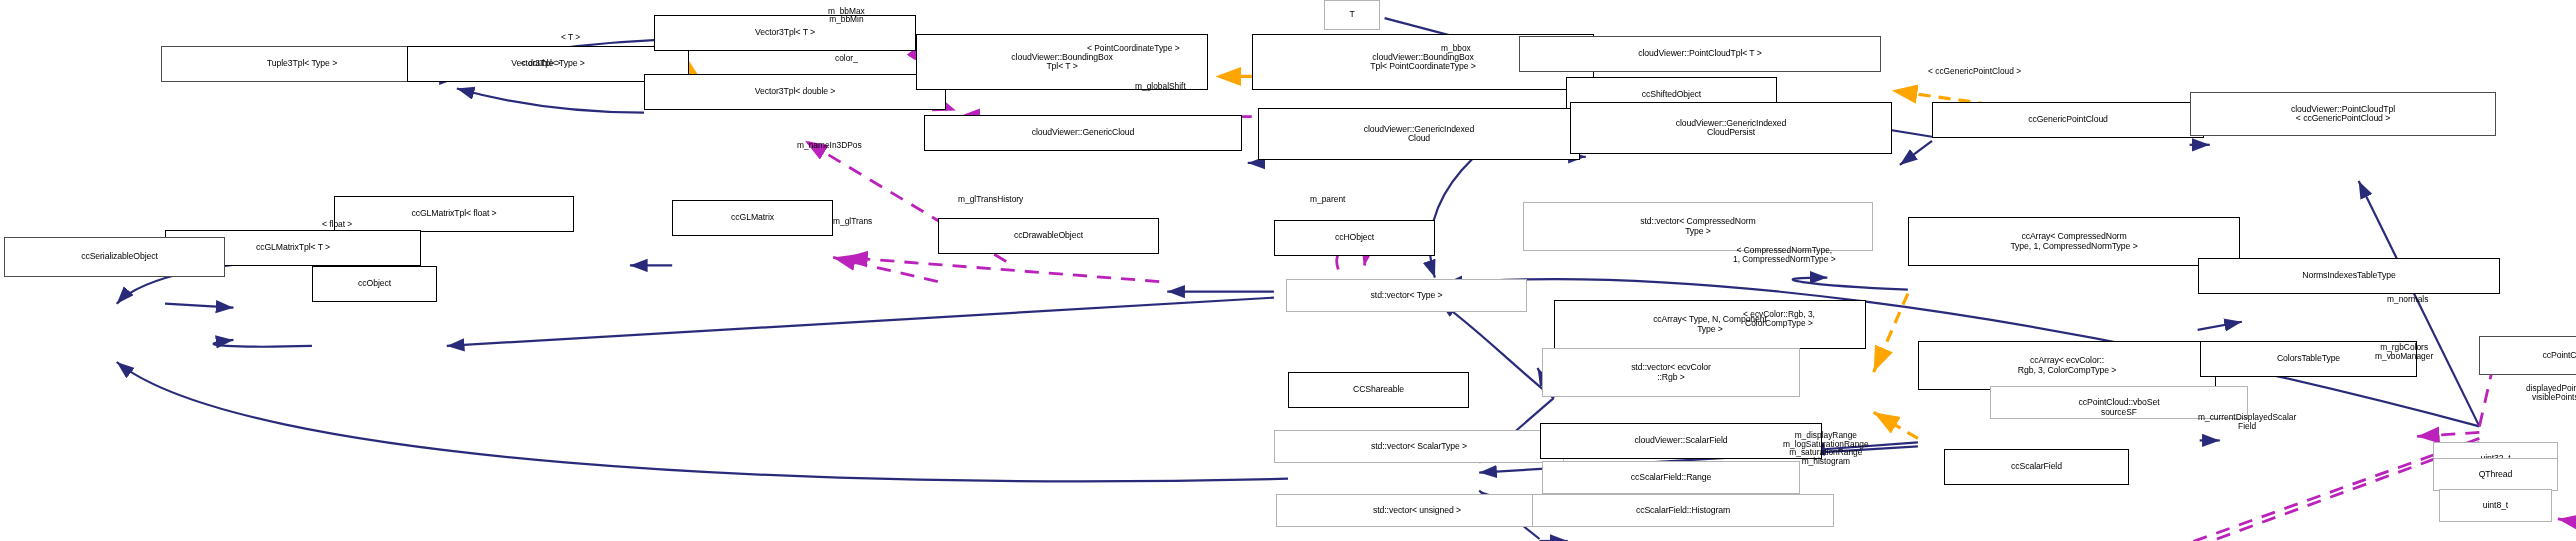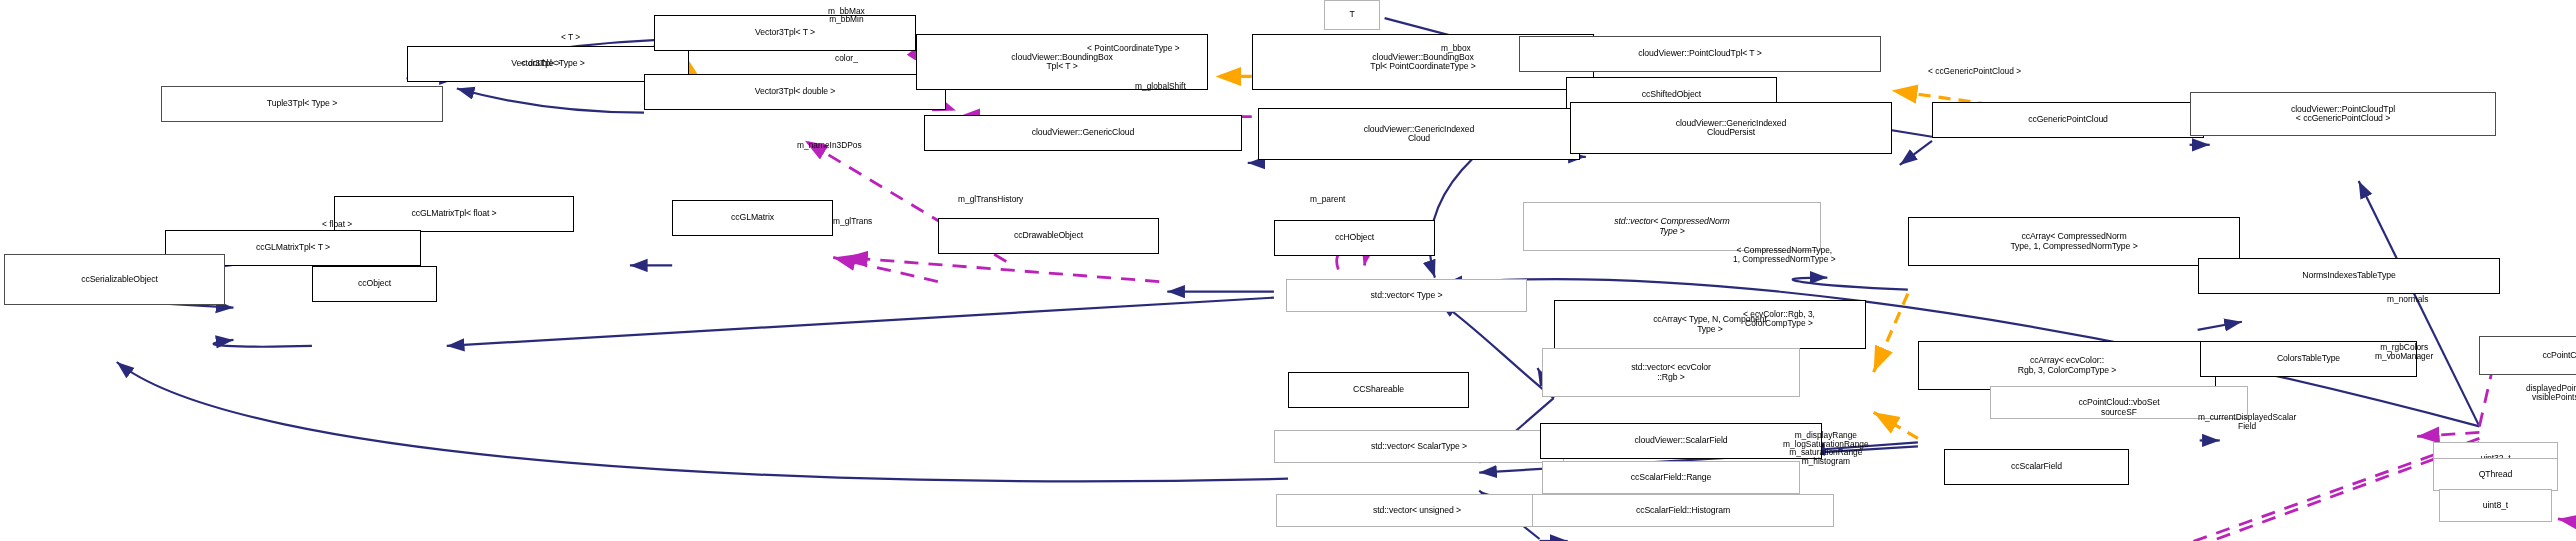--- a/index.html
+++ b/index.html
@@ -183,48 +183,48 @@
       <path d="M1232,218 L1060,280"></path>
 
       <path d="M1232,220 L1058,284"></path>
 
       <path d="M966,282 L900,288"></path>
       <path d="M966,286 L912,308"></path>
     </g>
   </svg>
 
   <div id="nodes-layer">
-      <div class="node thick" style="left: 161px; top: 46px; width: 282px; height: 36px; margin-top: 40px;">Tuple3Tpl&lt; Type &gt;</div>
+      <div class="node thick" style="left: 161px; top: 46px; width: 282px; height: 36px;">Tuple3Tpl&lt; Type &gt;</div>
       <div class="node solid" style="left: 407px; top: 46px; width: 282px; height: 36px;">Vector3Tpl&lt; Type &gt;</div>
       <div class="node solid" style="left: 654px; top: 14.8px; width: 262px; height: 36px;">Vector3Tpl&lt; T &gt;</div>
       <div class="node solid" style="left: 644px; top: 74px; width: 302px; height: 36px;">Vector3Tpl&lt; double &gt;</div>
       <div class="node solid" style="left: 916px; top: 34px; width: 292px; height: 56px;">cloudViewer::BoundingBox
 Tpl&lt; T &gt;</div>
       <div class="node solid" style="left: 1252px; top: 34px; width: 342px; height: 56px;">cloudViewer::BoundingBox
 Tpl&lt; PointCoordinateType &gt;</div>
       <div class="node light" style="left: 1324px; top: 0px; width: 56px; height: 29.5px;">T</div>
       <div class="node thick" style="left: 1519px; top: 36px; width: 362px; height: 36px;">cloudViewer::PointCloudTpl&lt; T &gt;</div>
       <div class="node solid" style="left: 1566px; top: 77px; width: 211px; height: 36px;">ccShiftedObject</div>
       <div class="node solid" style="left: 924px; top: 115px; width: 318px; height: 36px;">cloudViewer::GenericCloud</div>
       <div class="node solid" style="left: 1258px; top: 108px; width: 322px; height: 52px;">cloudViewer::GenericIndexed
 Cloud</div>
       <div class="node solid" style="left: 1570px; top: 102px; width: 322px; height: 52px;">cloudViewer::GenericIndexed
 CloudPersist</div>
       <div class="node solid" style="left: 1932px; top: 102px; width: 272px; height: 36px;">ccGenericPointCloud</div>
       <div class="node thick" style="left: 2190px; top: 92px; width: 306px; height: 44px;">cloudViewer::PointCloudTpl
 &lt; ccGenericPointCloud &gt;</div>
-      <div class="node light" style="left: 1523px; top: 202px; width: 298px; height: 49px; font-style: italic;">std::vector&lt; CompressedNorm
+      <div class="node light" style="left: 1523px; top: 202px; width: 350px; height: 49px;">std::vector&lt; CompressedNorm
 Type &gt;</div>
       <div class="node solid" style="left: 1908px; top: 217px; width: 332px; height: 49px;">ccArray&lt; CompressedNorm
 Type, 1, CompressedNormType &gt;</div>
       <div class="node solid" style="left: 2198px; top: 258px; width: 302px; height: 36px;">NormsIndexesTableType</div>
       <div class="node solid" style="left: 334px; top: 196px; width: 240px; height: 36px;">ccGLMatrixTpl&lt; float &gt;</div>
       <div class="node solid" style="left: 165px; top: 230px; width: 256px; height: 36px;">ccGLMatrixTpl&lt; T &gt;</div>
       <div class="node solid" style="left: 672px; top: 200px; width: 161px; height: 36px;">ccGLMatrix</div>
-      <div class="node thick" style="left: 4px; top: 254px; width: 221px; height: 51px; padding-left: 12px;">ccSerializableObject</div>
+      <div class="node thick" style="left: 4px; top: 237px; width: 221px; height: 40px; padding-left: 12px;">ccSerializableObject</div>
       <div class="node solid" style="left: 312px; top: 266px; width: 125px; height: 36px;">ccObject</div>
       <div class="node solid" style="left: 938px; top: 218px; width: 221px; height: 36px;">ccDrawableObject</div>
       <div class="node solid" style="left: 1274px; top: 220px; width: 161px; height: 36px;">ccHObject</div>
       <div class="node light" style="left: 1286px; top: 279px; width: 241px; height: 33px;">std::vector&lt; Type &gt;</div>
       <div class="node solid" style="left: 1554px; top: 300px; width: 312px; height: 49px;">ccArray&lt; Type, N, Component
 Type &gt;</div>
       <div class="node light" style="left: 1542px; top: 348px; width: 258px; height: 49px;">std::vector&lt; ecvColor
 ::Rgb &gt;</div>
       <div class="node solid" style="left: 1918px; top: 341px; width: 298px; height: 49px;">ccArray&lt; ecvColor::
 Rgb, 3, ColorCompType &gt;</div>

